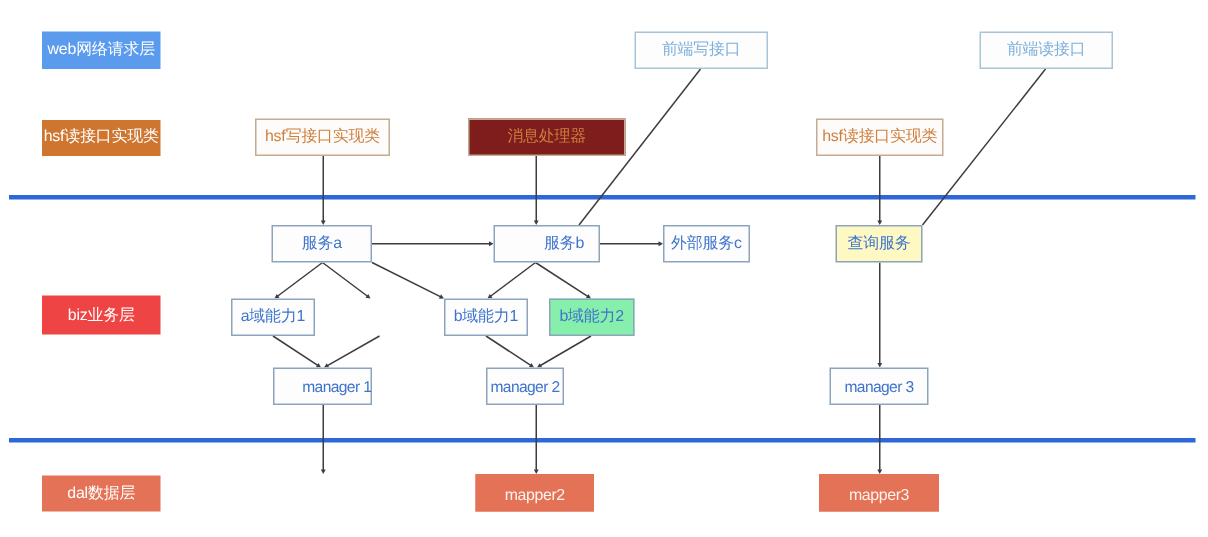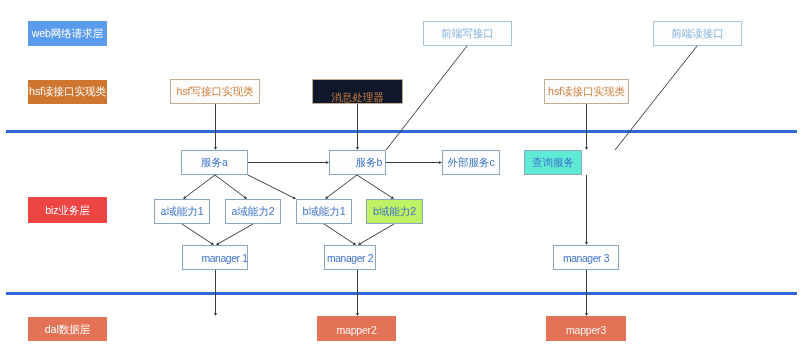--- a/index.html
+++ b/index.html
@@ -123,48 +123,45 @@
   </div>
   <div class="node blue-light" style="left:423px;top:21px;width:89px;height:25px;background:#fdfdfd;border-color:#a8c4d8;color:#7eb0dc;">
     <span>前端写接口</span>
   </div>
   <div class="node blue-light" style="left:653px;top:21px;width:89px;height:25px;background:#fdfdfd;border-color:#a8c4d8;color:#7eb0dc;">
     <span>前端读接口</span>
   </div>
   <div class="node orange" style="left:170px;top:79px;width:90px;height:25px;background:#fdfcfa;border-color:#c2ac93;color:#cf7f3e;">
     <span>hsf写接口实现类</span>
   </div>
-  <div class="node orange" style="left:312px;top:79px;width:91px;height:25px;background:#0f172a;border-color:#c2ac93;color:#cf7f3e;align-items:flex-end;">
+  <div class="node orange" style="left:312px;top:79px;width:105px;height:25px;background:#7f1d1d;border-color:#c2ac93;color:#cf7f3e;">
     <span>消息处理器</span>
   </div>
   <div class="node orange" style="left:544px;top:79px;width:85px;height:25px;background:#fdfcfa;border-color:#c2ac93;color:#cf7f3e;">
     <span>hsf读接口实现类</span>
   </div>
   <div class="node blue" style="left:181px;top:150px;width:67px;height:25px;background:#fdfdfd;border-color:#8ca4bc;color:#3f74cc;">
     <span>服务a</span>
   </div>
-  <div class="node blue" style="left:329px;top:150px;width:57px;height:25px;background:#fdfdfd;border-color:#8ca4bc;color:#3f74cc;padding-left:23px;">
+  <div class="node blue" style="left:329px;top:150px;width:71px;height:25px;background:#fdfdfd;border-color:#8ca4bc;color:#3f74cc;padding-left:23px;">
     <span>服务b</span>
   </div>
   <div class="node blue" style="left:442px;top:150px;width:58px;height:25px;background:#fdfdfd;border-color:#8ca4bc;color:#3f74cc;">
     <span>外部服务c</span>
   </div>
-  <div class="node blue" style="left:524px;top:150px;width:58px;height:25px;background:#5eead4;border-color:#8ca4bc;color:#3f74cc;">
+  <div class="node blue" style="left:557px;top:150px;width:58px;height:25px;background:#fef9c3;border-color:#8ca4bc;color:#3f74cc;">
     <span>查询服务</span>
   </div>
   <div class="node blue" style="left:154px;top:199px;width:56px;height:25px;background:#fdfdfd;border-color:#8ca4bc;color:#3f74cc;">
     <span>a域能力1</span>
   </div>
-  <div class="node blue" style="left:225px;top:199px;width:56px;height:25px;background:#fdfdfd;border-color:#8ca4bc;color:#3f74cc;">
-    <span>a域能力2</span>
-  </div>
   <div class="node blue" style="left:296px;top:199px;width:56px;height:25px;background:#fdfdfd;border-color:#8ca4bc;color:#3f74cc;">
     <span>b域能力1</span>
   </div>
-  <div class="node blue" style="left:366px;top:199px;width:57px;height:25px;background:#bef264;border-color:#8ca4bc;color:#3f74cc;">
+  <div class="node blue" style="left:366px;top:199px;width:57px;height:25px;background:#86efac;border-color:#8ca4bc;color:#3f74cc;">
     <span>b域能力2</span>
   </div>
   <div class="node blue latin" style="left:182px;top:245px;width:66px;height:25px;background:#fdfdfd;border-color:#8ca4bc;color:#3f74cc;padding-left:19px;">
     <span>manager 1</span>
   </div>
   <div class="node blue latin" style="left:324px;top:245px;width:52px;height:25px;background:#fdfdfd;border-color:#8ca4bc;color:#3f74cc;">
     <span>manager 2</span>
   </div>
   <div class="node blue latin" style="left:553px;top:245px;width:66px;height:25px;background:#fdfdfd;border-color:#8ca4bc;color:#3f74cc;">
     <span>manager 3</span>

